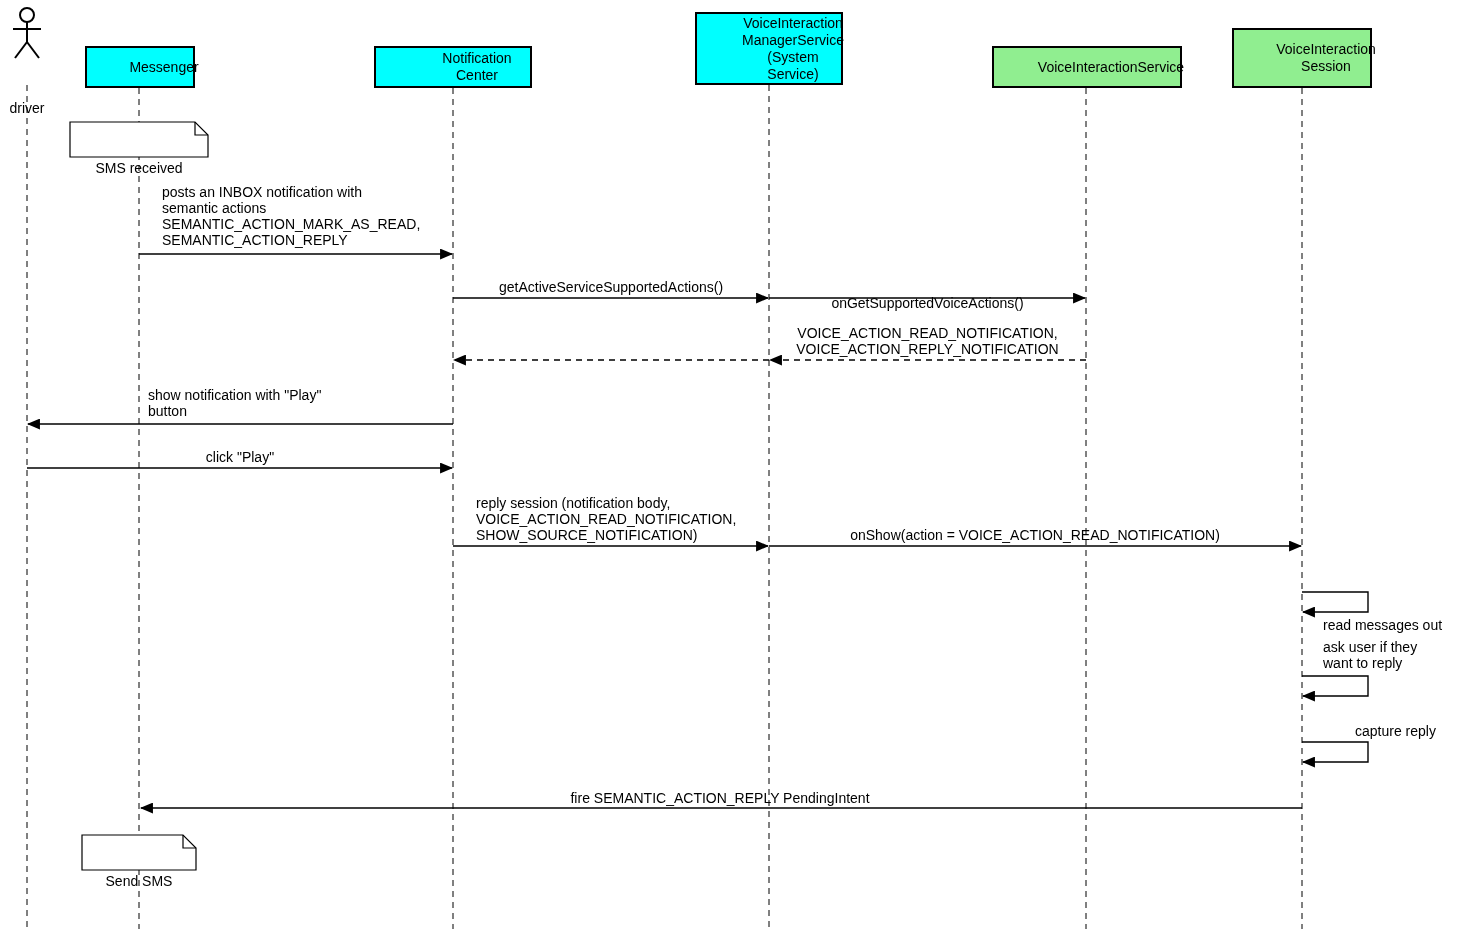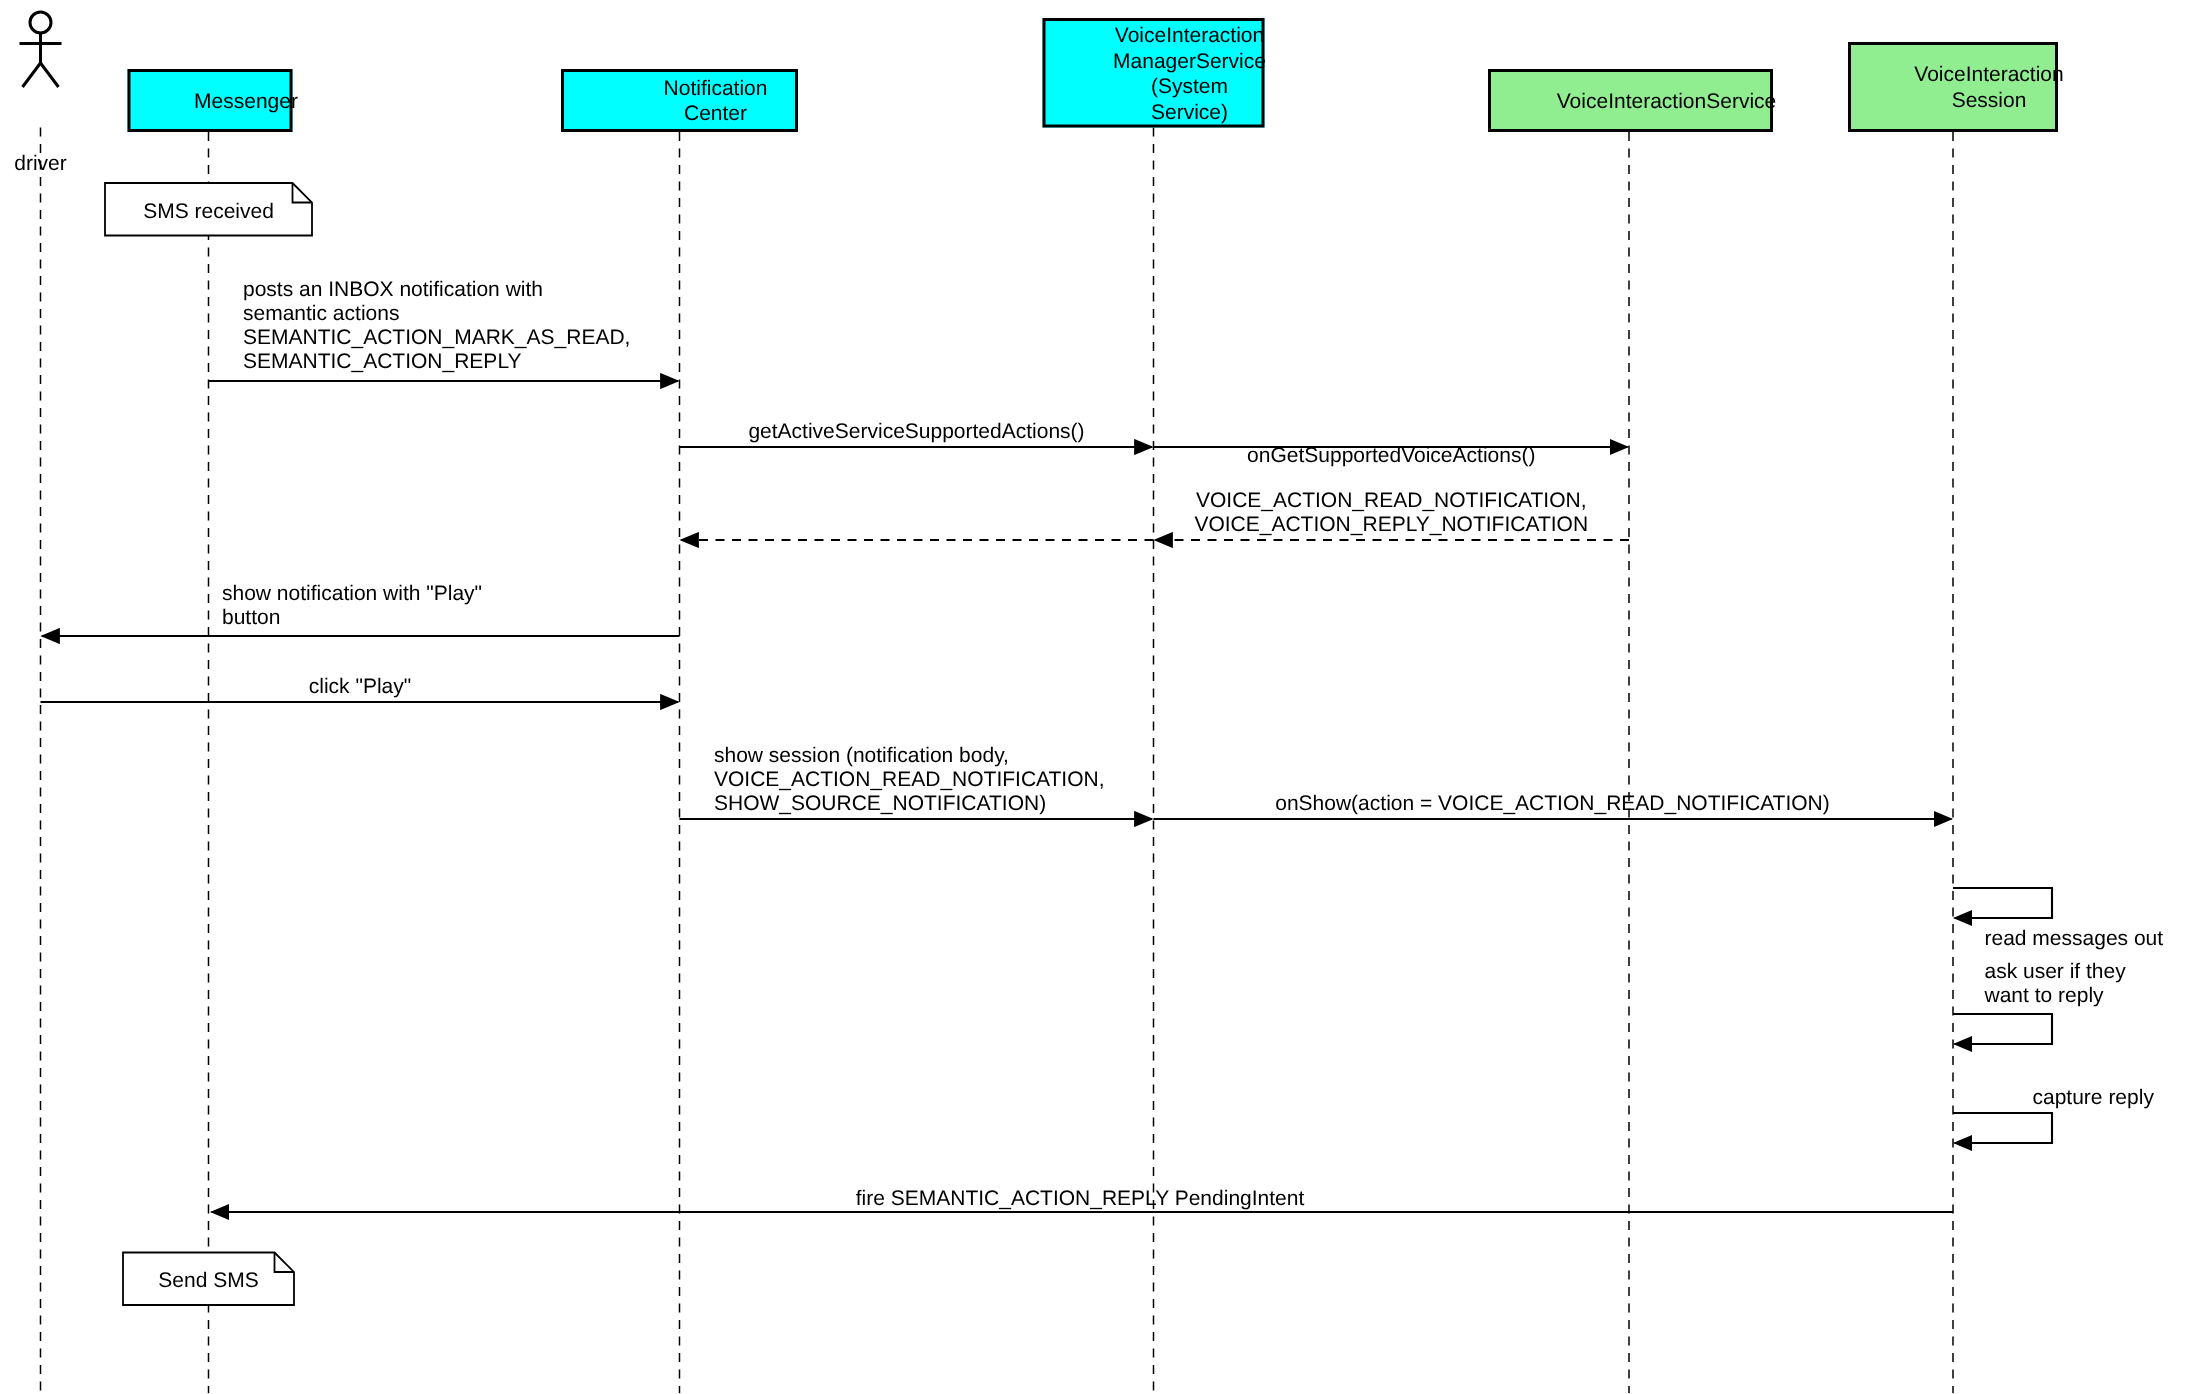--- a/index.html
+++ b/index.html
@@ -21,20 +21,21 @@
   .label {
     position: absolute;
     font-size: 14px; line-height: 16px;
     white-space: pre-line;
   }
   .label.center { text-align: center; }
   .note-text {
     position: absolute;
     display: flex; align-items: center; justify-content: center;
     font-size: 14px;
+    margin-top: 28px;
   }
 </style>
 </head>
 <body>
 
 <div class="canvas">
 
   <svg class="layer" width="1457" height="929" viewBox="0 0 1457 929">
     <defs>
       <marker id="ah" viewBox="0 0 12 10" refX="11" refY="5" markerWidth="13" markerHeight="11" orient="auto" markerUnits="userSpaceOnUse">
@@ -112,21 +113,21 @@
   <div class="label center" style="left:769px; top:295px; width:317px;">onGetSupportedVoiceActions()</div>
 
   <div class="label center" style="left:769px; top:325px; width:317px;">VOICE_ACTION_READ_NOTIFICATION,
 VOICE_ACTION_REPLY_NOTIFICATION</div>
 
   <div class="label" style="left:148px; top:387px; width:260px;">show notification with "Play"
 button</div>
 
   <div class="label center" style="left:140px; top:449px; width:200px;">click "Play"</div>
 
-  <div class="label" style="left:476px; top:495px; width:300px;">show session (notification body,
+  <div class="label" style="left:476px; top:495px; width:300px;">reply session (notification body,
 VOICE_ACTION_READ_NOTIFICATION,
 SHOW_SOURCE_NOTIFICATION)</div>
 
   <div class="label center" style="left:775px; top:527px; width:520px;">onShow(action = VOICE_ACTION_READ_NOTIFICATION)</div>
 
   <div class="label" style="left:1323px; top:573px; width:130px;margin-top:44px;">read messages out</div>
 
   <div class="label" style="left:1323px; top:639px; width:125px;">ask user if they
 want to reply</div>
 

